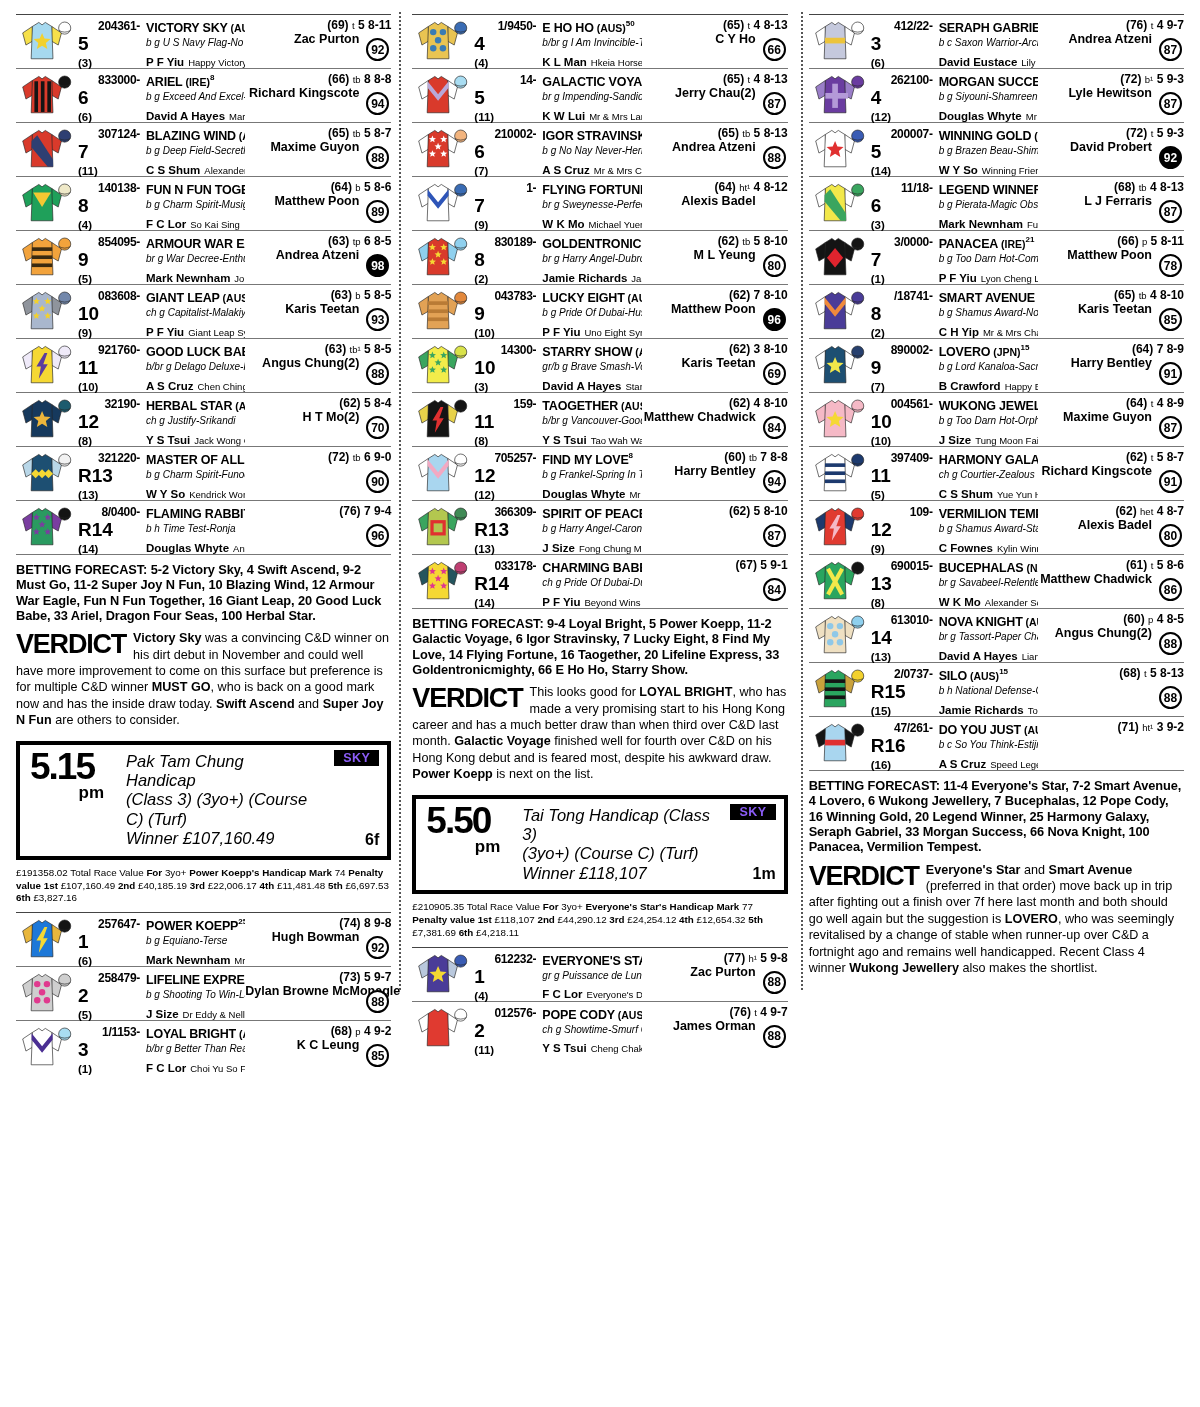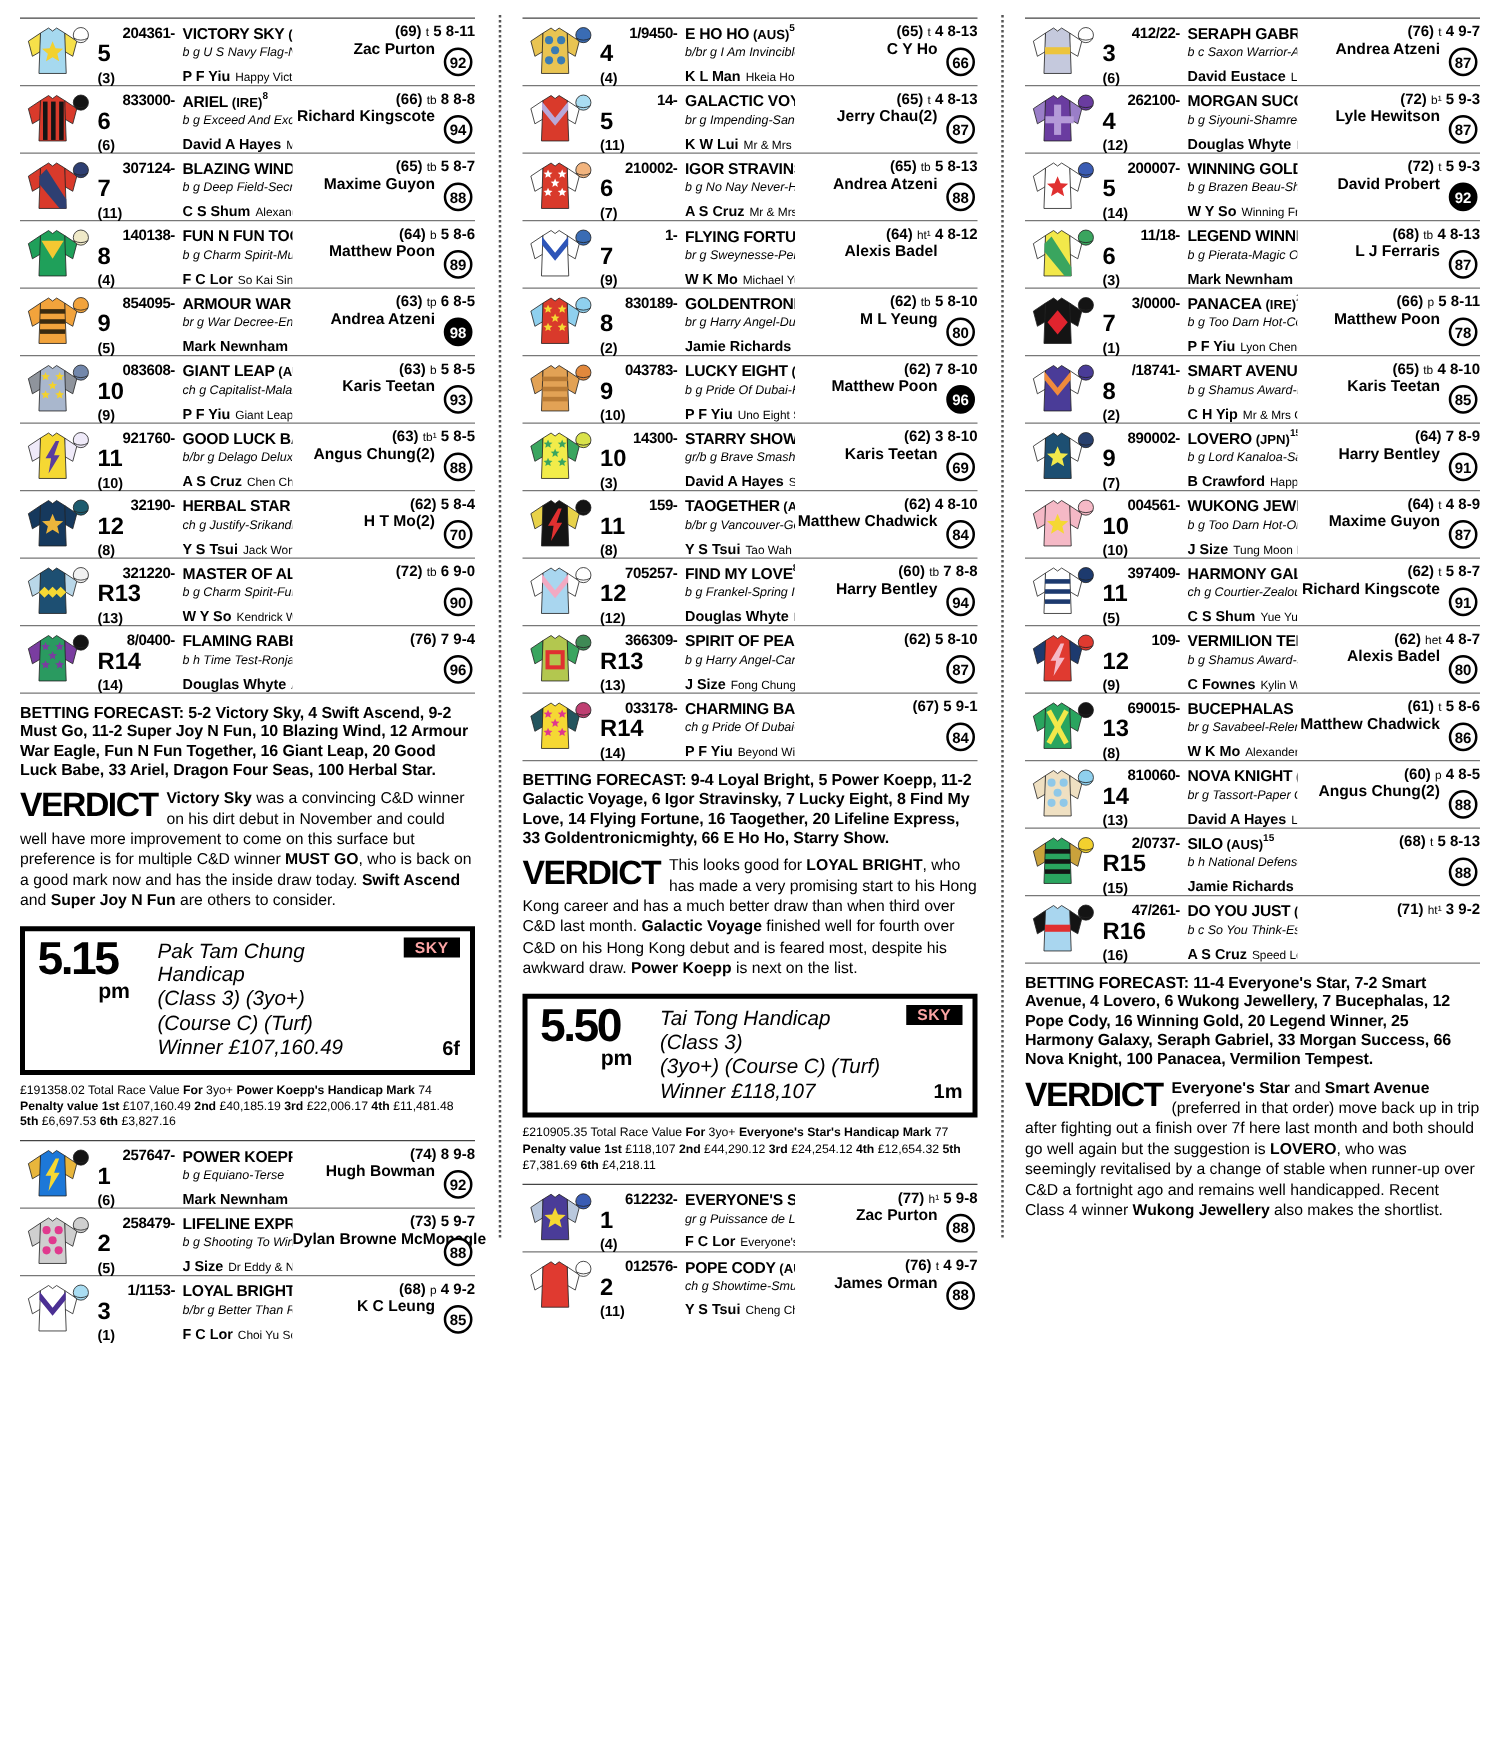--- a/index.html
+++ b/index.html
@@ -1,18 +1,18 @@
 <!DOCTYPE html>
 <html><head>
 <meta charset="utf-8">
 <style>
   html,body{margin:0;padding:0;background:#fff;}
   body{font-family:"Liberation Sans",sans-serif;color:#000;}
   .page{width:1200px;height:1407px;box-sizing:border-box;padding:14px 16px 0;position:relative;
-        display:grid;grid-template-columns:1fr 1fr 1fr;column-gap:38px;align-content:start;overflow:hidden;background:#fff;}
+        display:grid;grid-template-columns:1fr 1fr 1fr;column-gap:21px;align-content:start;overflow:hidden;background:#fff;}
   .col{min-width:0;}
   .sep{position:absolute;top:12px;border-left:2px dotted #555;height:978px;width:0;}
   .sep1{left:399px}.sep2{left:801px}
 
   
   .entries{border-top:1.5px solid #444;}
   .entry{display:grid;grid-template-columns:62px 66px 1fr 146px;height:54px;border-bottom:1px solid #777;
          position:relative;box-sizing:border-box;padding-top:2px;}
   .entries.no-end-rule .entry:last-child{border-bottom:none;}
   .silk{padding-top:3px;}
@@ -44,21 +44,21 @@
   .verdict b,.forecast b,.fine-print b{font-weight:800;}
 
   
   .race-header{border:4px solid #000;display:grid;grid-template-columns:96px 1fr 62px;
                padding:5px 8px 7px 10px;margin:12px 0 7px;align-items:stretch;}
   .rh-time{display:flex;flex-direction:column;align-items:flex-start;}
   .rh-clock{font-size:37px;font-weight:800;letter-spacing:-2px;line-height:.9;}
   .rh-ampm{font-size:17px;font-weight:800;width:74px;text-align:right;}
   .rh-title{font-style:italic;font-size:16.5px;line-height:1.18;padding-top:2px;}
   .rh-right{display:flex;flex-direction:column;justify-content:space-between;align-items:flex-end;}
-  .rh-badge{background:#000;color:#fca5a5;font-weight:800;font-size:12.5px;padding:1px 9px;letter-spacing:.5px;}
+  .rh-badge{background:#000;color:#8b5cf6;font-weight:800;font-size:12.5px;padding:1px 9px;letter-spacing:.5px;}
   .rh-dist{font-weight:800;font-size:16px;}
   .fine-print{font-size:9.8px;line-height:1.3;margin:2px 0 7px;}
 </style>
 </head>
 <body>
 
 <div class="page">
   <div class="col">
       <div class="entries">
         <div class="entry">
@@ -1299,21 +1299,21 @@
     <path d="M20 8 L28 3 L32 6 L36 3 L44 8 L45.5 48 L18.5 48 Z" fill="#efe0c2" stroke="#222" stroke-width=".8"></path>
     <circle cx="26" cy="15" r="4" fill="#8fc8e8"></circle>
               <circle cx="38" cy="15" r="4" fill="#8fc8e8"></circle>
               <circle cx="32" cy="25" r="4" fill="#8fc8e8"></circle>
               <circle cx="26" cy="35" r="4" fill="#8fc8e8"></circle>
               <circle cx="38" cy="35" r="4" fill="#8fc8e8"></circle>
     <circle cx="60" cy="10" r="7.5" fill="#8fd0ee" stroke="#222" stroke-width=".8"></circle>
     <path d="M53 13 Q60 17 67 13" fill="none" stroke="#222" stroke-width=".8"></path>
   </svg></div>
     <div class="numcol">
-      <div class="form">810060-</div>
+      <div class="form">613010-</div>
       <div class="bignum">14</div>
       <div class="draw">(13)</div>
     </div>
     <div class="maincol">
       <div class="nameline">
         <span class="hname">NOVA KNIGHT</span><span class="country"> (AUS)</span>
       </div>
       <div class="breeding">br g Tassort-Paper Chaser</div>
       <div class="connections">
         <span class="trainer">David A Hayes</span><span class="owner">Liang Lian Wei</span>

